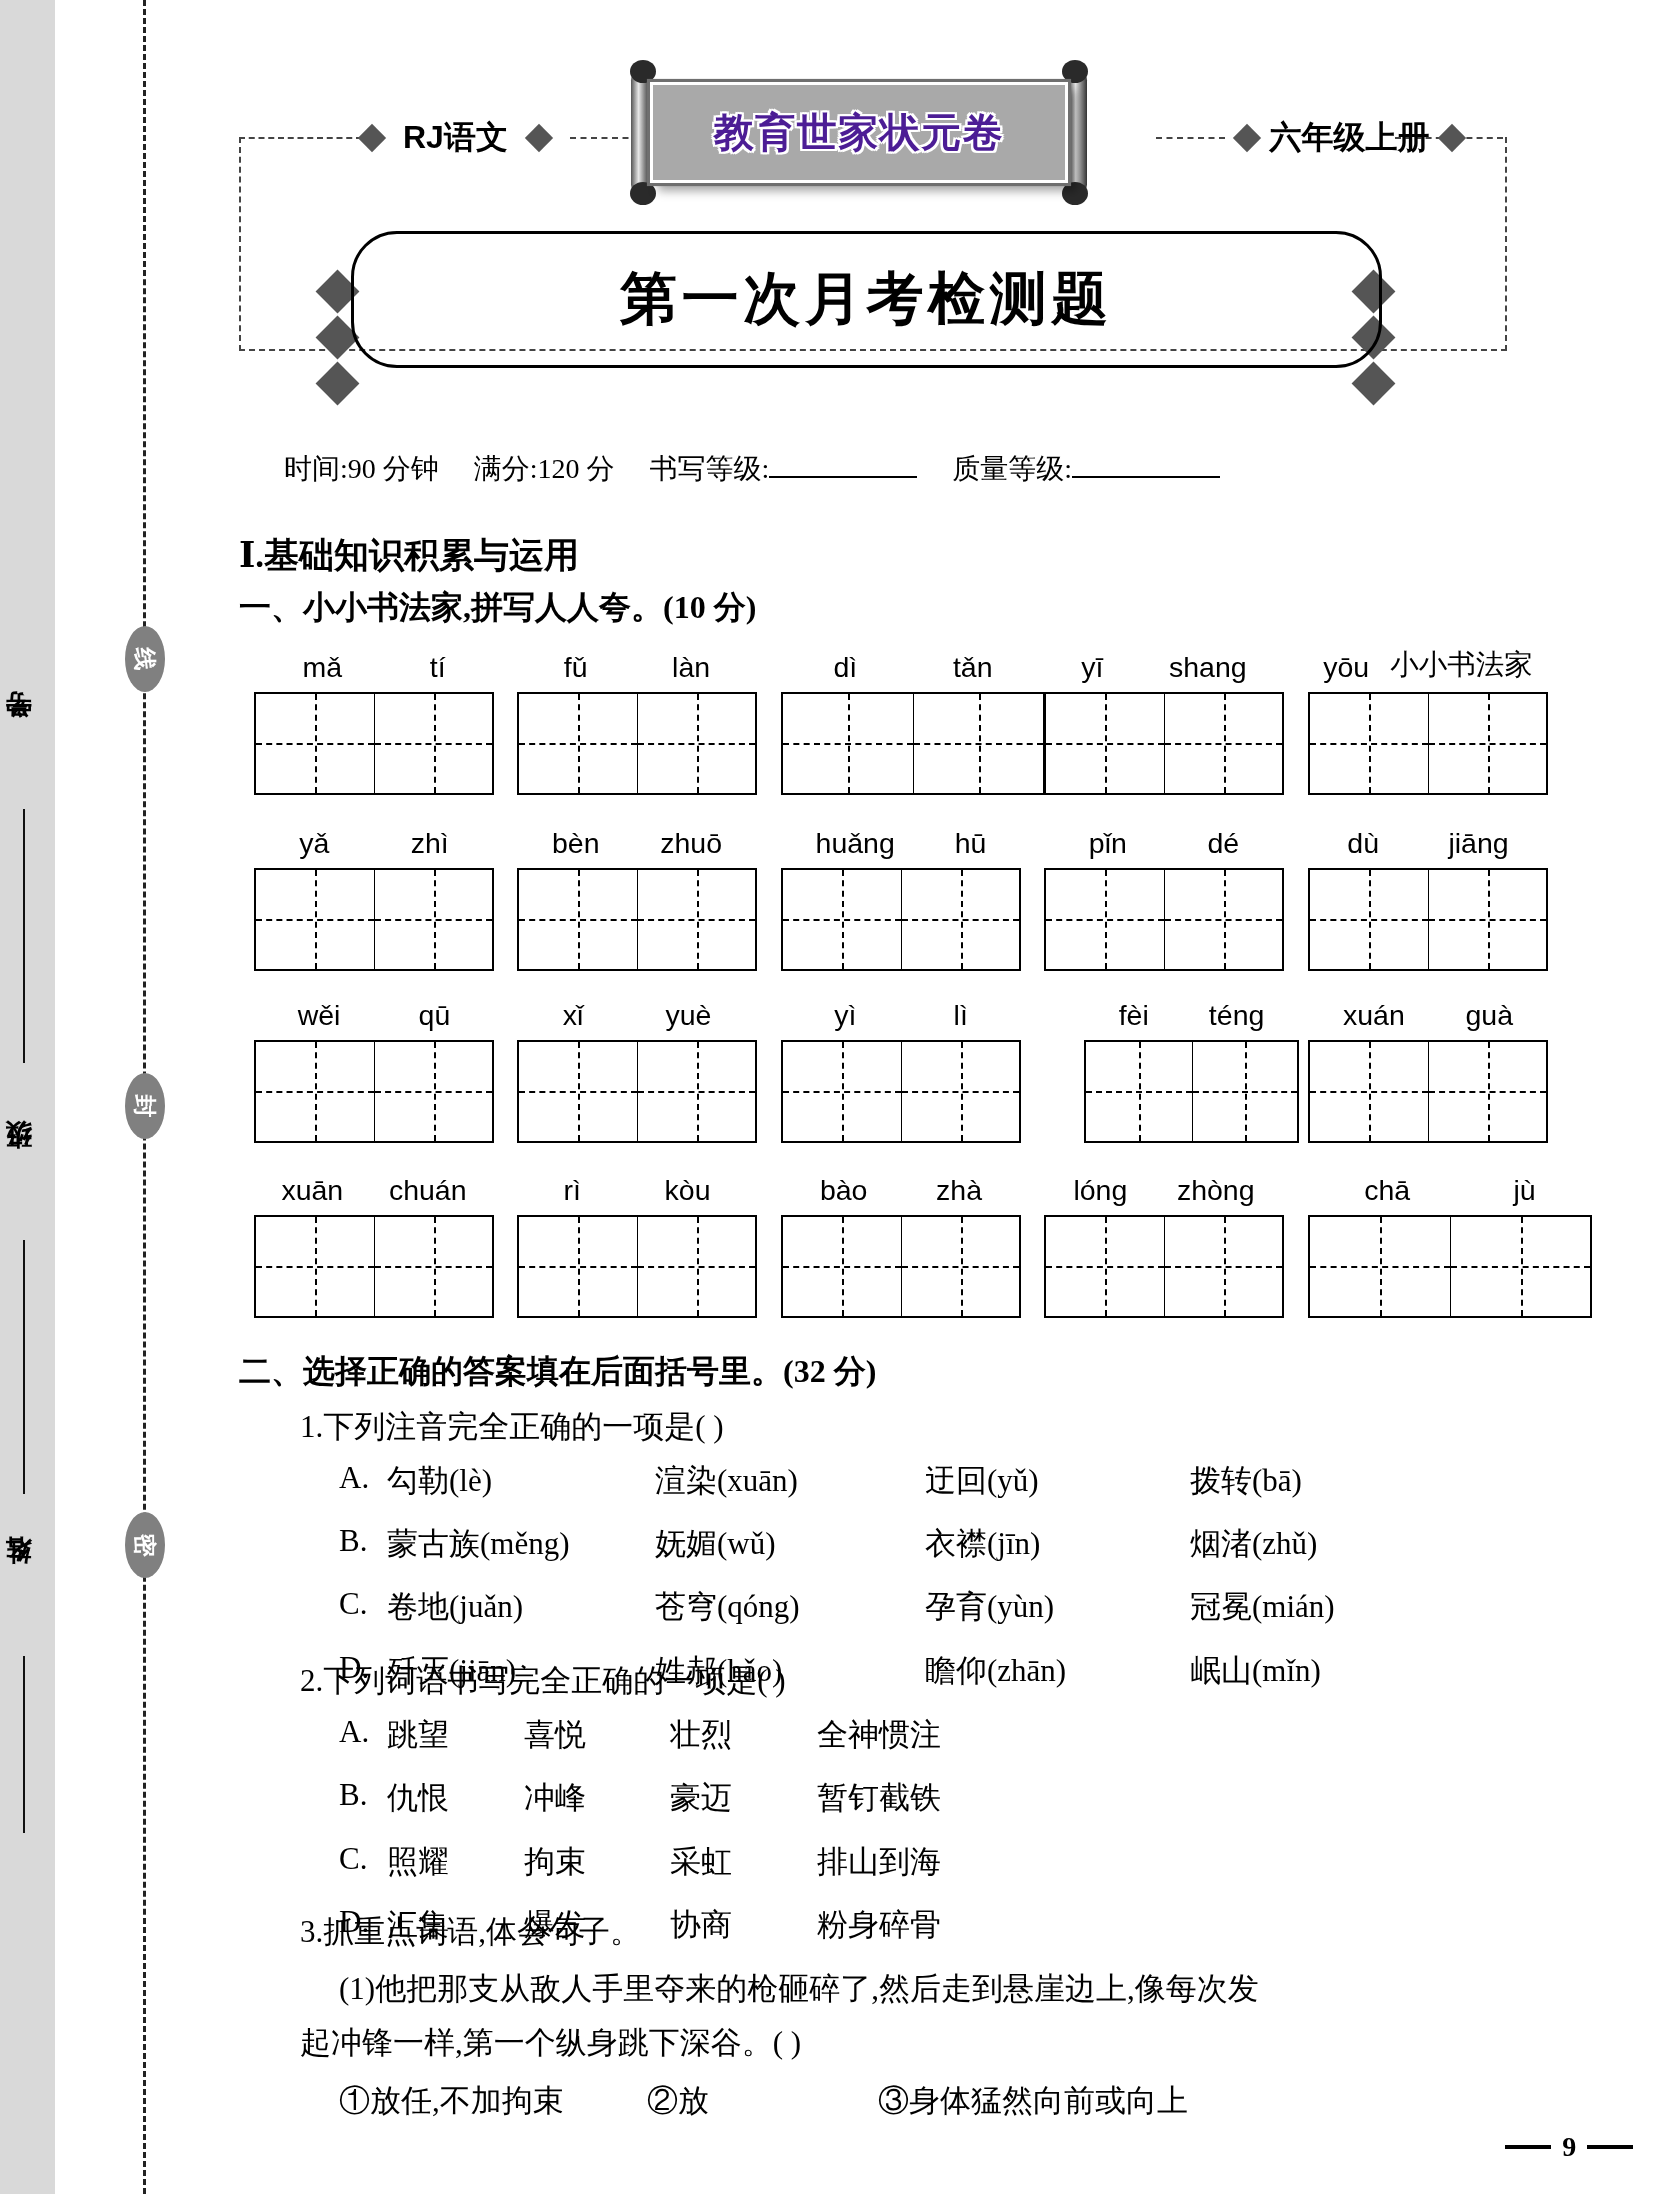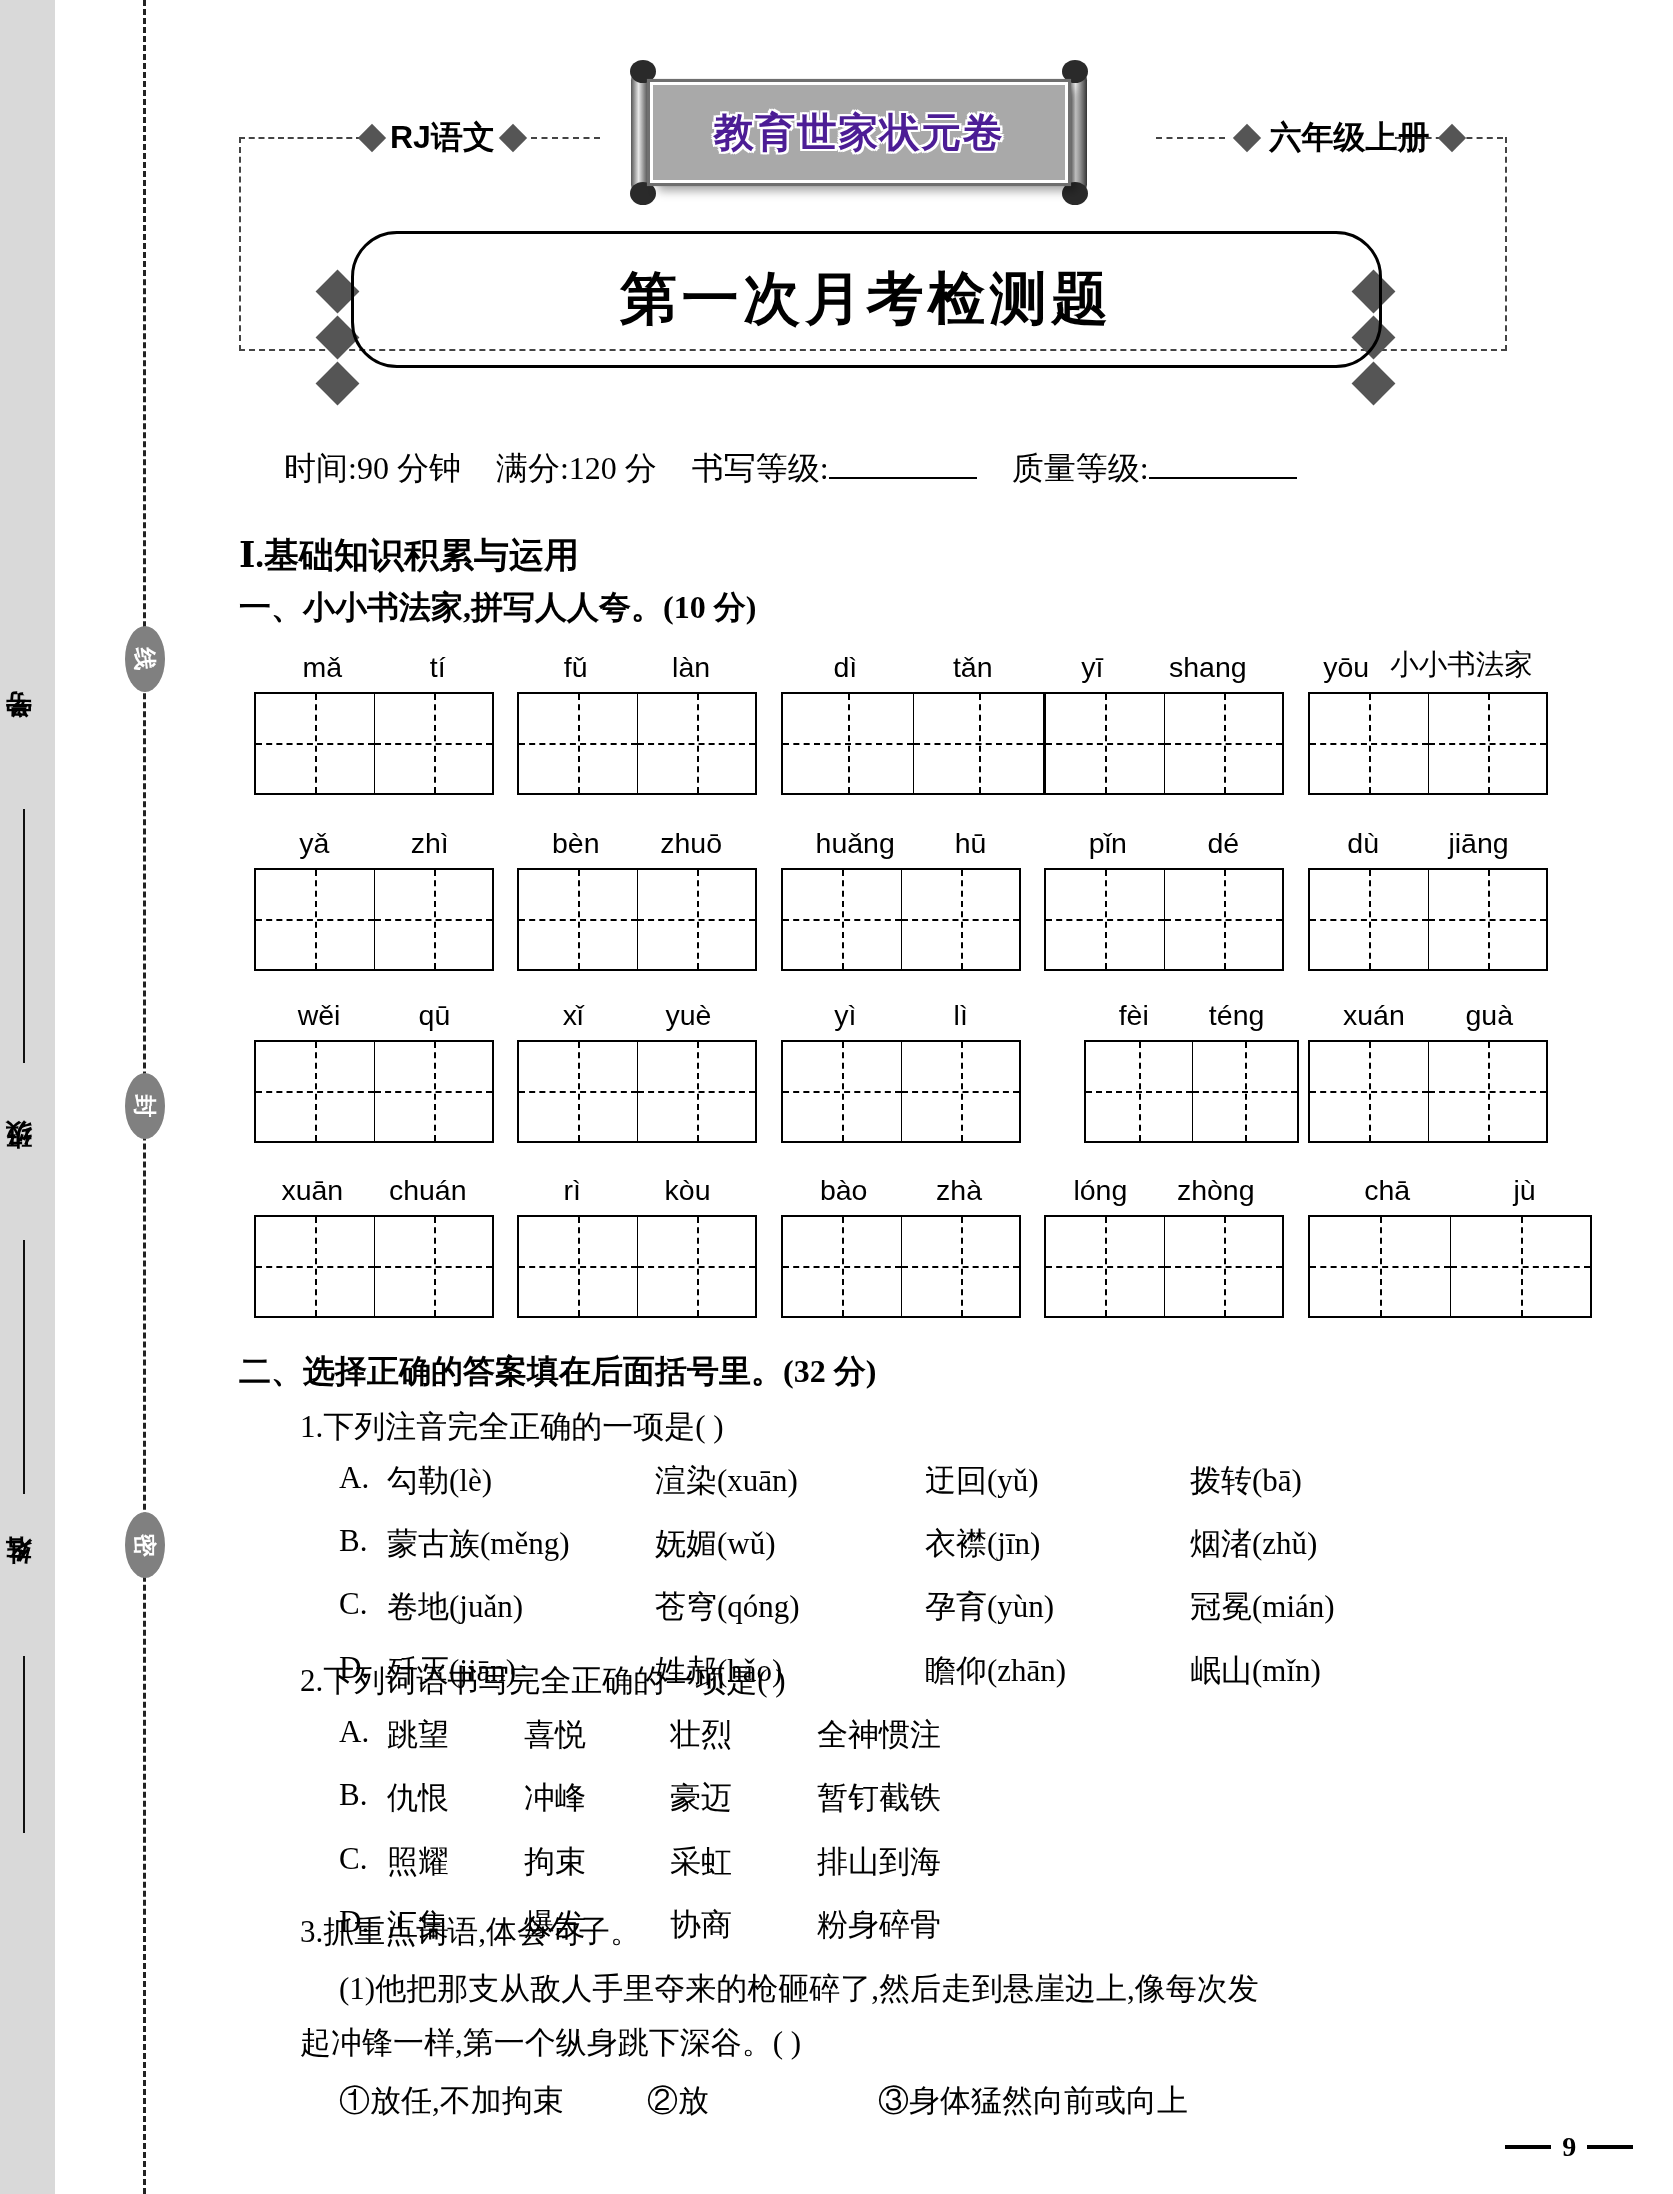--- a/index.html
+++ b/index.html
@@ -63,21 +63,21 @@
     position:absolute;left:239px;top:137px;width:123px;height:0;
     border-top:2.3px dashed #444;
   }
   .hdr-dash-top-r{
     position:absolute;left:1395px;top:137px;width:108px;height:0;
     border-top:2.3px dashed #444;
   }
 
   .brand-left{
     position:absolute;left:362px;top:116px;
-    display:flex;align-items:center;gap:8px;
+    display:flex;align-items:center;gap:21px;
     font-family:"Liberation Sans","DejaVu Sans",sans-serif;
     font-size:32px;font-weight:bold;
   }
   .brand-right{
     position:absolute;left:1156px;top:116px;
     display:flex;align-items:center;gap:12.3px;
     font-family:"Liberation Sans","DejaVu Sans",sans-serif;
     font-size:32px;font-weight:bold;
   }
   .dia{
@@ -136,21 +136,21 @@
     font-size:57px;font-weight:bold;letter-spacing:4.6px;
   }
   .dia-stack{position:absolute;display:flex;flex-direction:column;gap:6.2px;}
   .dia-stack.left{left:322px;top:271px;}
   .dia-stack.right{left:1358px;top:271px;}
   .dia-big{width:31px;height:31px;background:#555;transform:rotate(45deg);margin:4.6px 0;}
 
   
   .meta{
     position:absolute;left:284px;top:447px;width:1233px;
-    font-size:32px;white-space:nowrap;
+    font-size:28px;white-space:nowrap;
     display:flex;align-items:baseline;
   }
   .meta .gap{display:inline-block;width:35px;}
   .meta .blank{
     display:inline-block;width:148px;border-bottom:2.3px solid #000;height:29px;
   }
 
   
   .sec-title{
     position:absolute;font-weight:bold;font-size:35px;white-space:nowrap;

